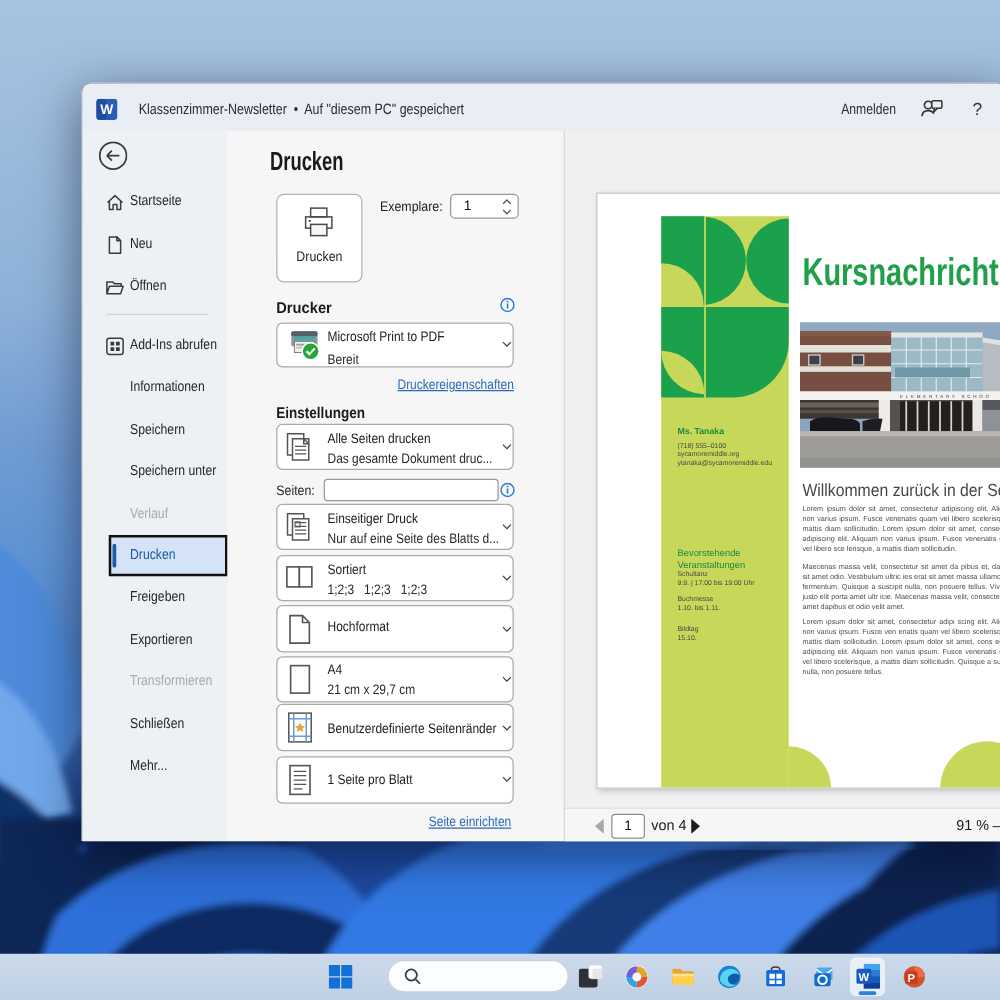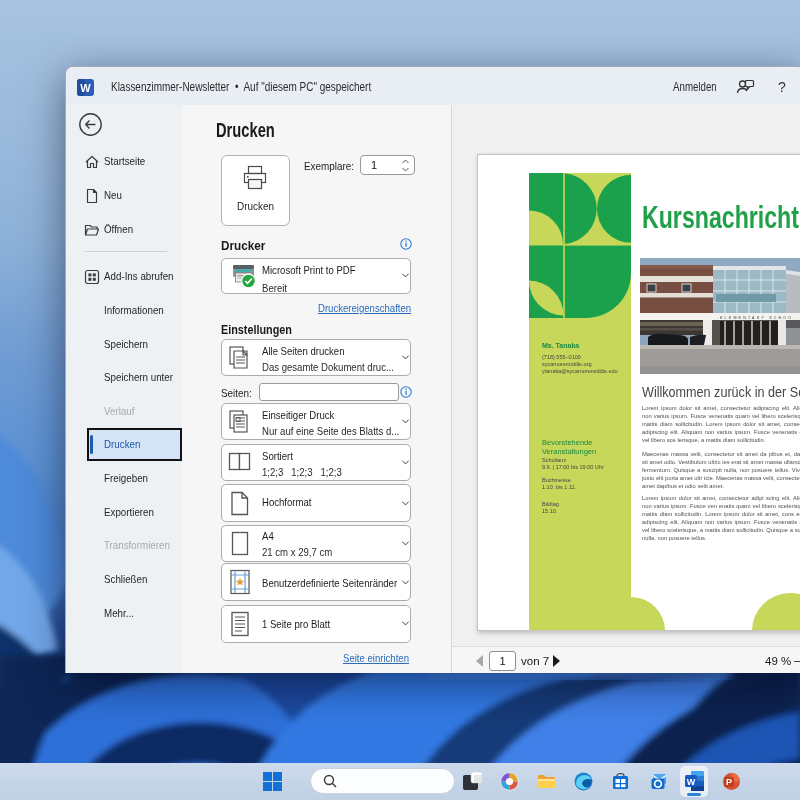--- a/index.html
+++ b/index.html
@@ -365,25 +365,25 @@
         <div class="abs" style="left:164px;top:250px;width:172px;font-size:5.8px;line-height:7.9px;color:#4f4f4f;text-align:justify;">Lorem ipsum dolor sit amet, consectetur adipiscing elit. Aliquam non varius ipsum. Fusce venenatis quam vel libero scelerisque, a mattis diam sollicitudin. Lorem ipsum dolor sit amet, consectetur adipiscing elit. Aliquam non varius ipsum. Fusce venenatis quam vel libero sce lerisque, a mattis diam sollicitudin.</div>
         <div class="abs" style="left:164px;top:296px;width:172px;font-size:5.8px;line-height:7.9px;color:#4f4f4f;text-align:justify;">Maecenas massa velit, consectetur sit amet da pibus et, dapibus sit amet odio. Vestibulum ultric ies erat sit amet massa ullamcorper fermentum. Quisque a suscipit nulla, non posuere tellus. Vivamus justo elit porta amet ultr icie. Maecenas massa velit, consectetur sit amet dapibus et odio velit amet.</div>
         <div class="abs" style="left:164px;top:340px;width:172px;font-size:5.8px;line-height:7.9px;color:#4f4f4f;text-align:justify;">Lorem ipsum dolor sit amet, consectetur adipi scing elit. Aliquam non varius ipsum. Fusce ven enatis quam vel libero scelerisque, a mattis diam sollicitudin. Lorem ipsum dolor sit amet, cons ectetur adipiscing elit. Aliquam non varius ipsum. Fusce venenatis quam vel libero scelerisque, a mattis diam sollicitudin. Quisque a suscipit nulla, non posuere tellus.</div>
       </div>
 
       <div class="abs" style="left:0;top:541px;width:355px;height:28px;background:#f6f6f7;border-top:1px solid #dddddd;">
         <svg class="abs" style="left:22px;top:7px" width="12" height="14" viewBox="0 0 12 14">
             <path d="M9 1 L2 7 L9 13 Z" fill="#a8a8a8"></path>
           </svg>
         <div class="abs" style="left:37px;top:4px;width:27px;height:20px;background:#fff;border:1px solid #8f8f8f;border-radius:3px;text-align:center;font-size:11px;color:#111;line-height:19px;">1</div>
-        <div class="abs" style="left:69px;top:8px;font-size:11.5px;color:#1a1a1a;">von 7</div>
+        <div class="abs" style="left:69px;top:8px;font-size:11.5px;color:#1a1a1a;">von 4</div>
         <svg class="abs" style="left:98px;top:7px" width="12" height="14" viewBox="0 0 12 14">
             <path d="M3 1 L10 7 L3 13 Z" fill="#1a1a1a"></path>
           </svg>
-        <div class="abs" style="left:313px;top:8px;font-size:11.5px;color:#1a1a1a;">49 %</div>
+        <div class="abs" style="left:313px;top:8px;font-size:11.5px;color:#1a1a1a;">91 %</div>
         <div class="abs" style="left:342px;top:5px;font-size:14px;color:#444;">—</div>
       </div>
     </div>
   </div>
 
   <div class="abs" id="taskbar" style="left:0;top:763px;width:800px;height:37px;background:linear-gradient(180deg,#ccdaeb,#bfd0e4);">
 
     <svg class="abs" style="left:263px;top:9px" width="19" height="19" viewBox="0 0 19 19">
       <rect x="0" y="0" width="9" height="9" fill="#1270d7"></rect>
         <rect x="10" y="0" width="9" height="9" fill="#1270d7"></rect>

